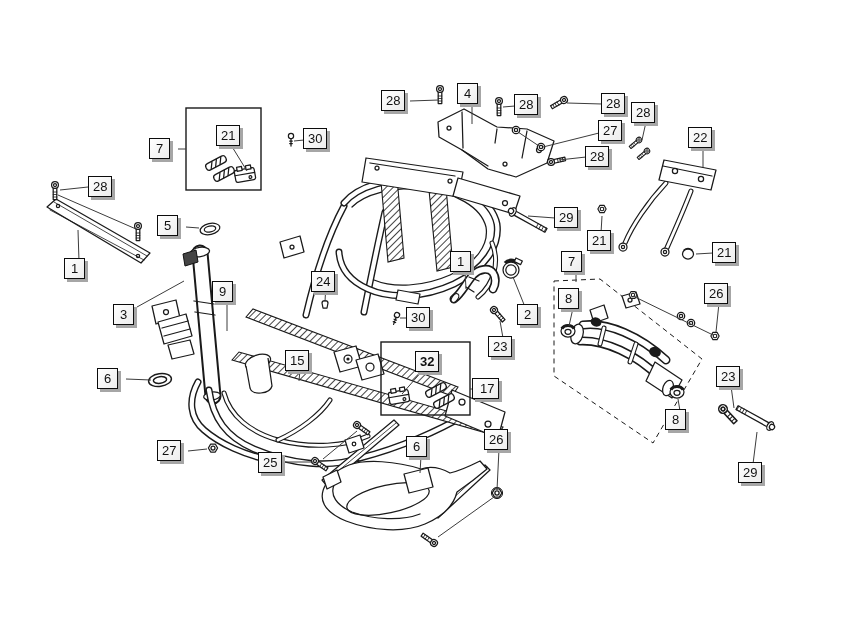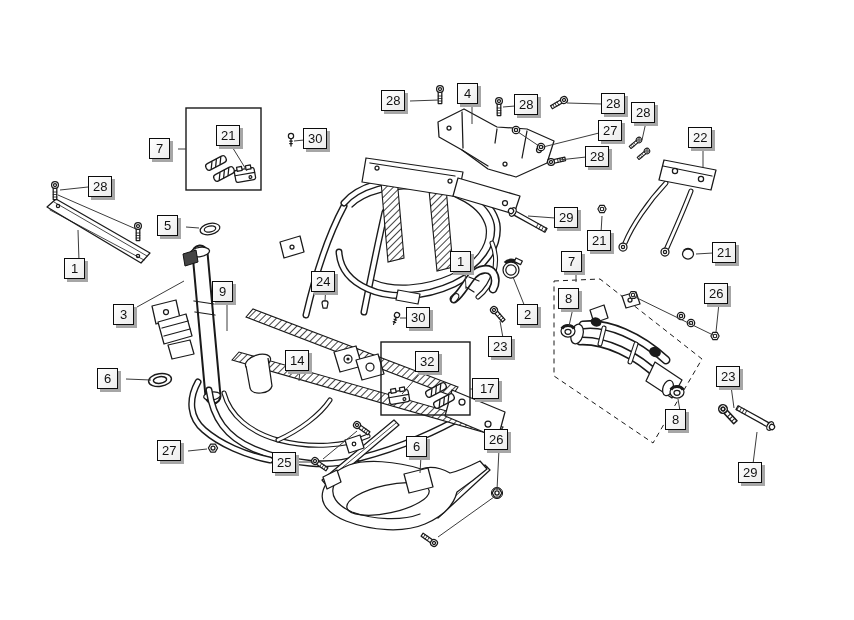--- a/index.html
+++ b/index.html
@@ -328,26 +328,26 @@
       <div class="callout" style="left: 88px; top: 176px;">28</div>
       <div class="callout" style="left: 64px; top: 258px;">1</div>
       <div class="callout" style="left: 149px; top: 138px;">7</div>
       <div class="callout" style="left: 216px; top: 125px;">21</div>
       <div class="callout" style="left: 303px; top: 128px;">30</div>
       <div class="callout" style="left: 157px; top: 215px;">5</div>
       <div class="callout" style="left: 113px; top: 304px;">3</div>
       <div class="callout" style="left: 212px; top: 281px;">9</div>
       <div class="callout" style="left: 311px; top: 271px;">24</div>
       <div class="callout" style="left: 97px; top: 368px;">6</div>
-      <div class="callout" style="left: 285px; top: 350px;">14</div>
+      <div class="callout" style="left: 285px; top: 350px;">15</div>
       <div class="callout" style="left: 157px; top: 440px;">27</div>
-      <div class="callout" style="left: 272px; top: 452px;">25</div>
+      <div class="callout" style="left: 258px; top: 452px;">25</div>
       <div class="callout" style="left: 406px; top: 436px;">6</div>
       <div class="callout" style="left: 484px; top: 429px;">26</div>
-      <div class="callout" style="left: 415px; top: 351px;">32</div>
+      <div class="callout" style="left: 415px; top: 351px; font-weight: bold;">32</div>
       <div class="callout" style="left: 472px; top: 378px; padding-left: 7px;">17</div>
       <div class="callout" style="left: 406px; top: 307px;">30</div>
       <div class="callout" style="left: 488px; top: 336px;">23</div>
       <div class="callout" style="left: 450px; top: 251px;">1</div>
       <div class="callout" style="left: 517px; top: 304px;">2</div>
       <div class="callout" style="left: 381px; top: 90px;">28</div>
       <div class="callout" style="left: 457px; top: 83px;">4</div>
       <div class="callout" style="left: 514px; top: 94px;">28</div>
       <div class="callout" style="left: 601px; top: 93px;">28</div>
       <div class="callout" style="left: 598px; top: 120px;">27</div>

